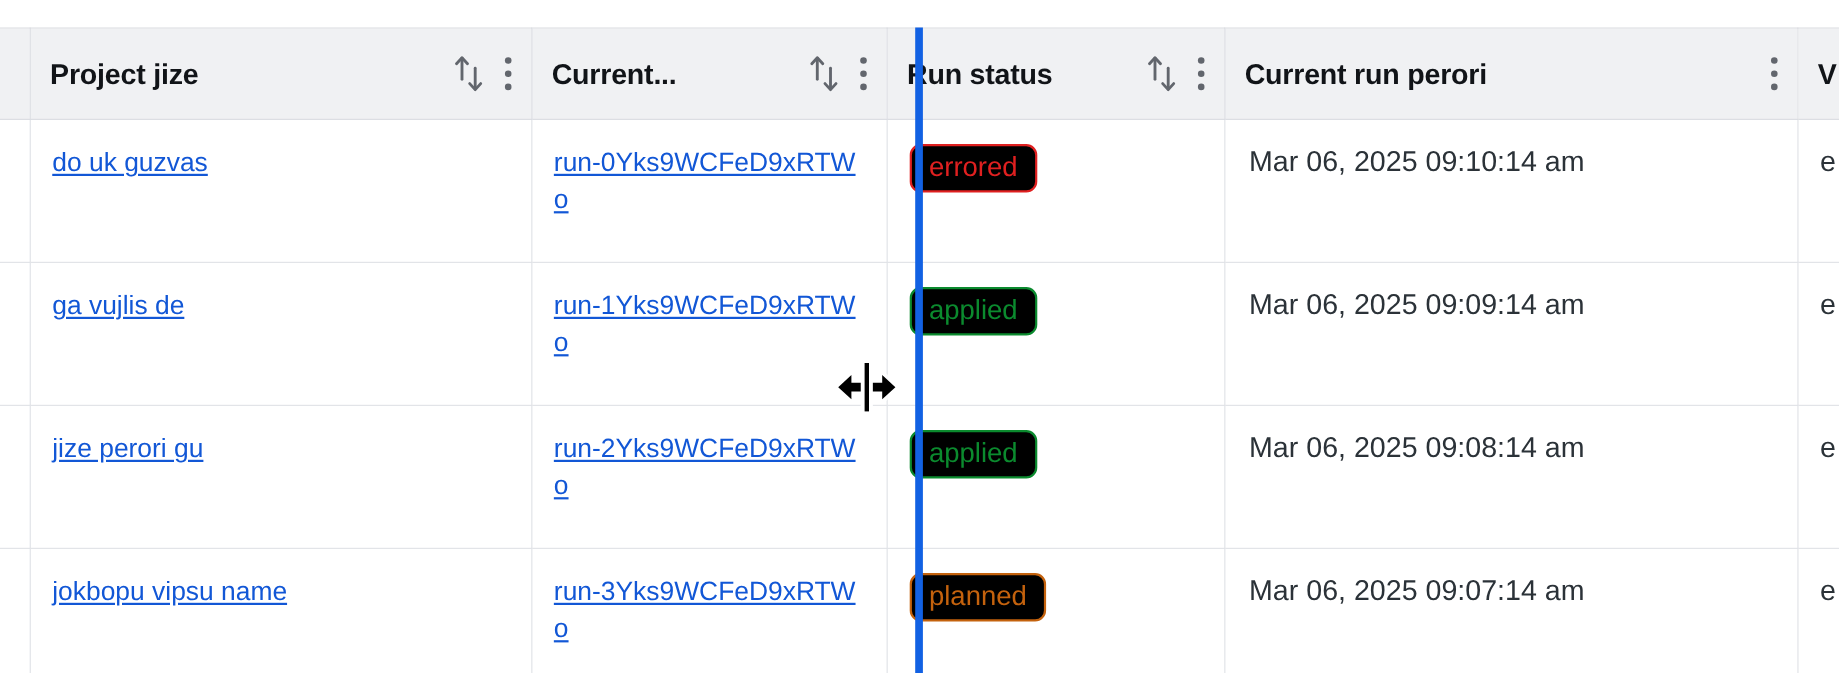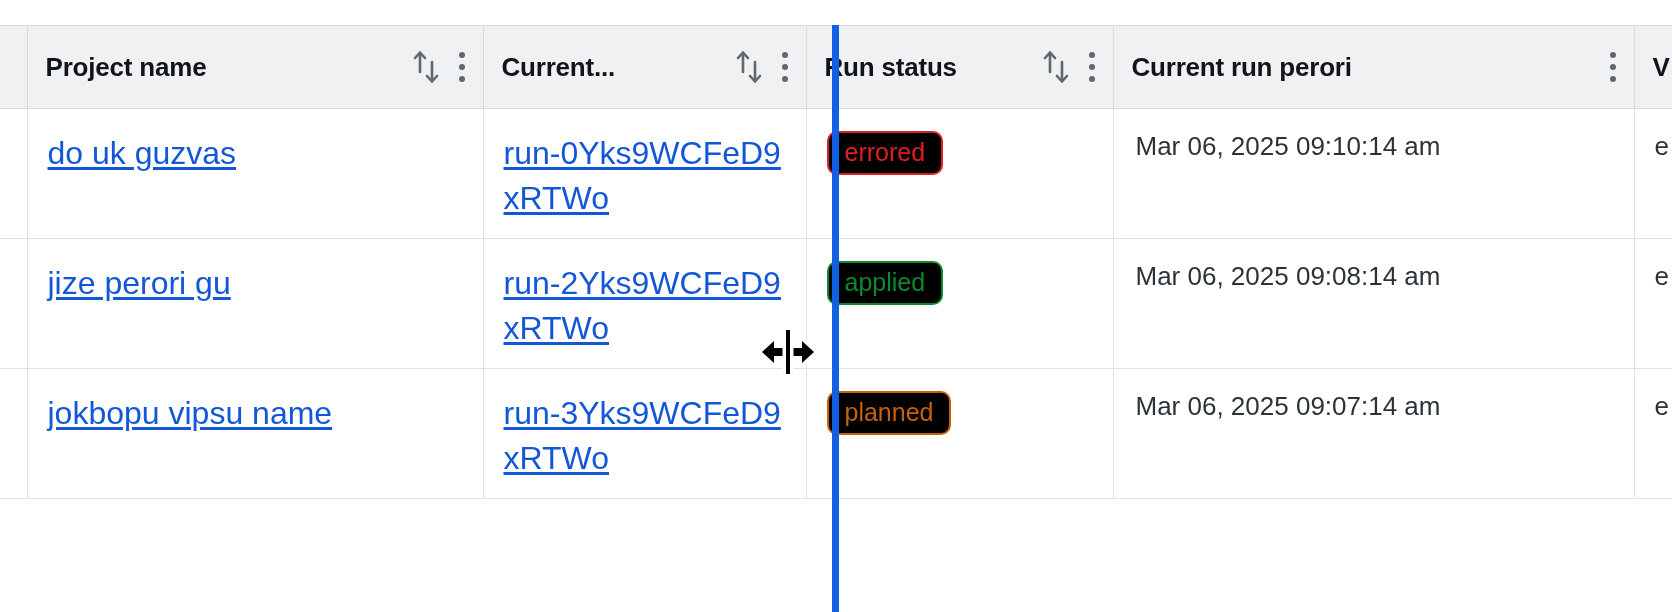--- a/index.html
+++ b/index.html
@@ -112,21 +112,21 @@
     background: #ffffff;
     overflow: hidden;
   }
   tbody td.sel-col { padding: 0; }
 
   a.cell-link {
     color: #1257d6;
     text-decoration: underline;
     text-underline-offset: 3px;
     cursor: pointer;
-    font-size: 32px;
+    font-size: 24px;
     line-height: 1.42;
     word-break: break-all;
     display: inline;
   }
   a.cell-link.proj { word-break: normal; }
 
   .date-cell { white-space: nowrap; padding-left: 22px; margin-left: 16px; }
   .vcs-cell  { white-space: nowrap; }
 
   
@@ -183,21 +183,21 @@
         <col style="width:38px">
       </colgroup>
 
       <thead>
         <tr>
 
           <th class="sel-col"></th>
 
           <th>
             <span class="th-inner">
-              <span class="th-label">Project name</span>
+              <span class="th-label">Project jize</span>
               <span class="th-tools">
                 <span class="icon-btn sort-icon">
                   <svg width="34" height="38" viewBox="0 0 34 38" aria-hidden="true">
                     <g stroke="#62666d" stroke-width="2.6" fill="none" stroke-linecap="round" stroke-linejoin="round">
                       <path d="M11 24 L11 5"></path>
                         <path d="M6 10 L11 4.5 L16 10"></path>
                       <path d="M23 14 L23 33"></path>
                         <path d="M18 28 L23 33.5 L28 28"></path>
                     </g>
                   </svg>
@@ -287,20 +287,34 @@
           <td>
             <a class="cell-link" href="#">run-0Yks9WCFeD9xRTWo</a>
           </td>
           <td>
             <span class="badge errored">errored</span>
           </td>
           <td class="date-cell">Mar 06, 2025 09:10:14 am</td>
           <td class="vcs-cell">e</td>
         </tr>
 
+        <tr>
+          <td class="sel-col"></td>
+          <td>
+            <a class="cell-link proj" href="#">ga vujlis de</a>
+          </td>
+          <td>
+            <a class="cell-link" href="#">run-1Yks9WCFeD9xRTWo</a>
+          </td>
+          <td>
+            <span class="badge applied">applied</span>
+          </td>
+          <td class="date-cell">Mar 06, 2025 09:09:14 am</td>
+          <td class="vcs-cell">e</td>
+        </tr>
 
         <tr>
           <td class="sel-col"></td>
           <td>
             <a class="cell-link proj" href="#">jize perori gu</a>
           </td>
           <td>
             <a class="cell-link" href="#">run-2Yks9WCFeD9xRTWo</a>
           </td>
           <td>

